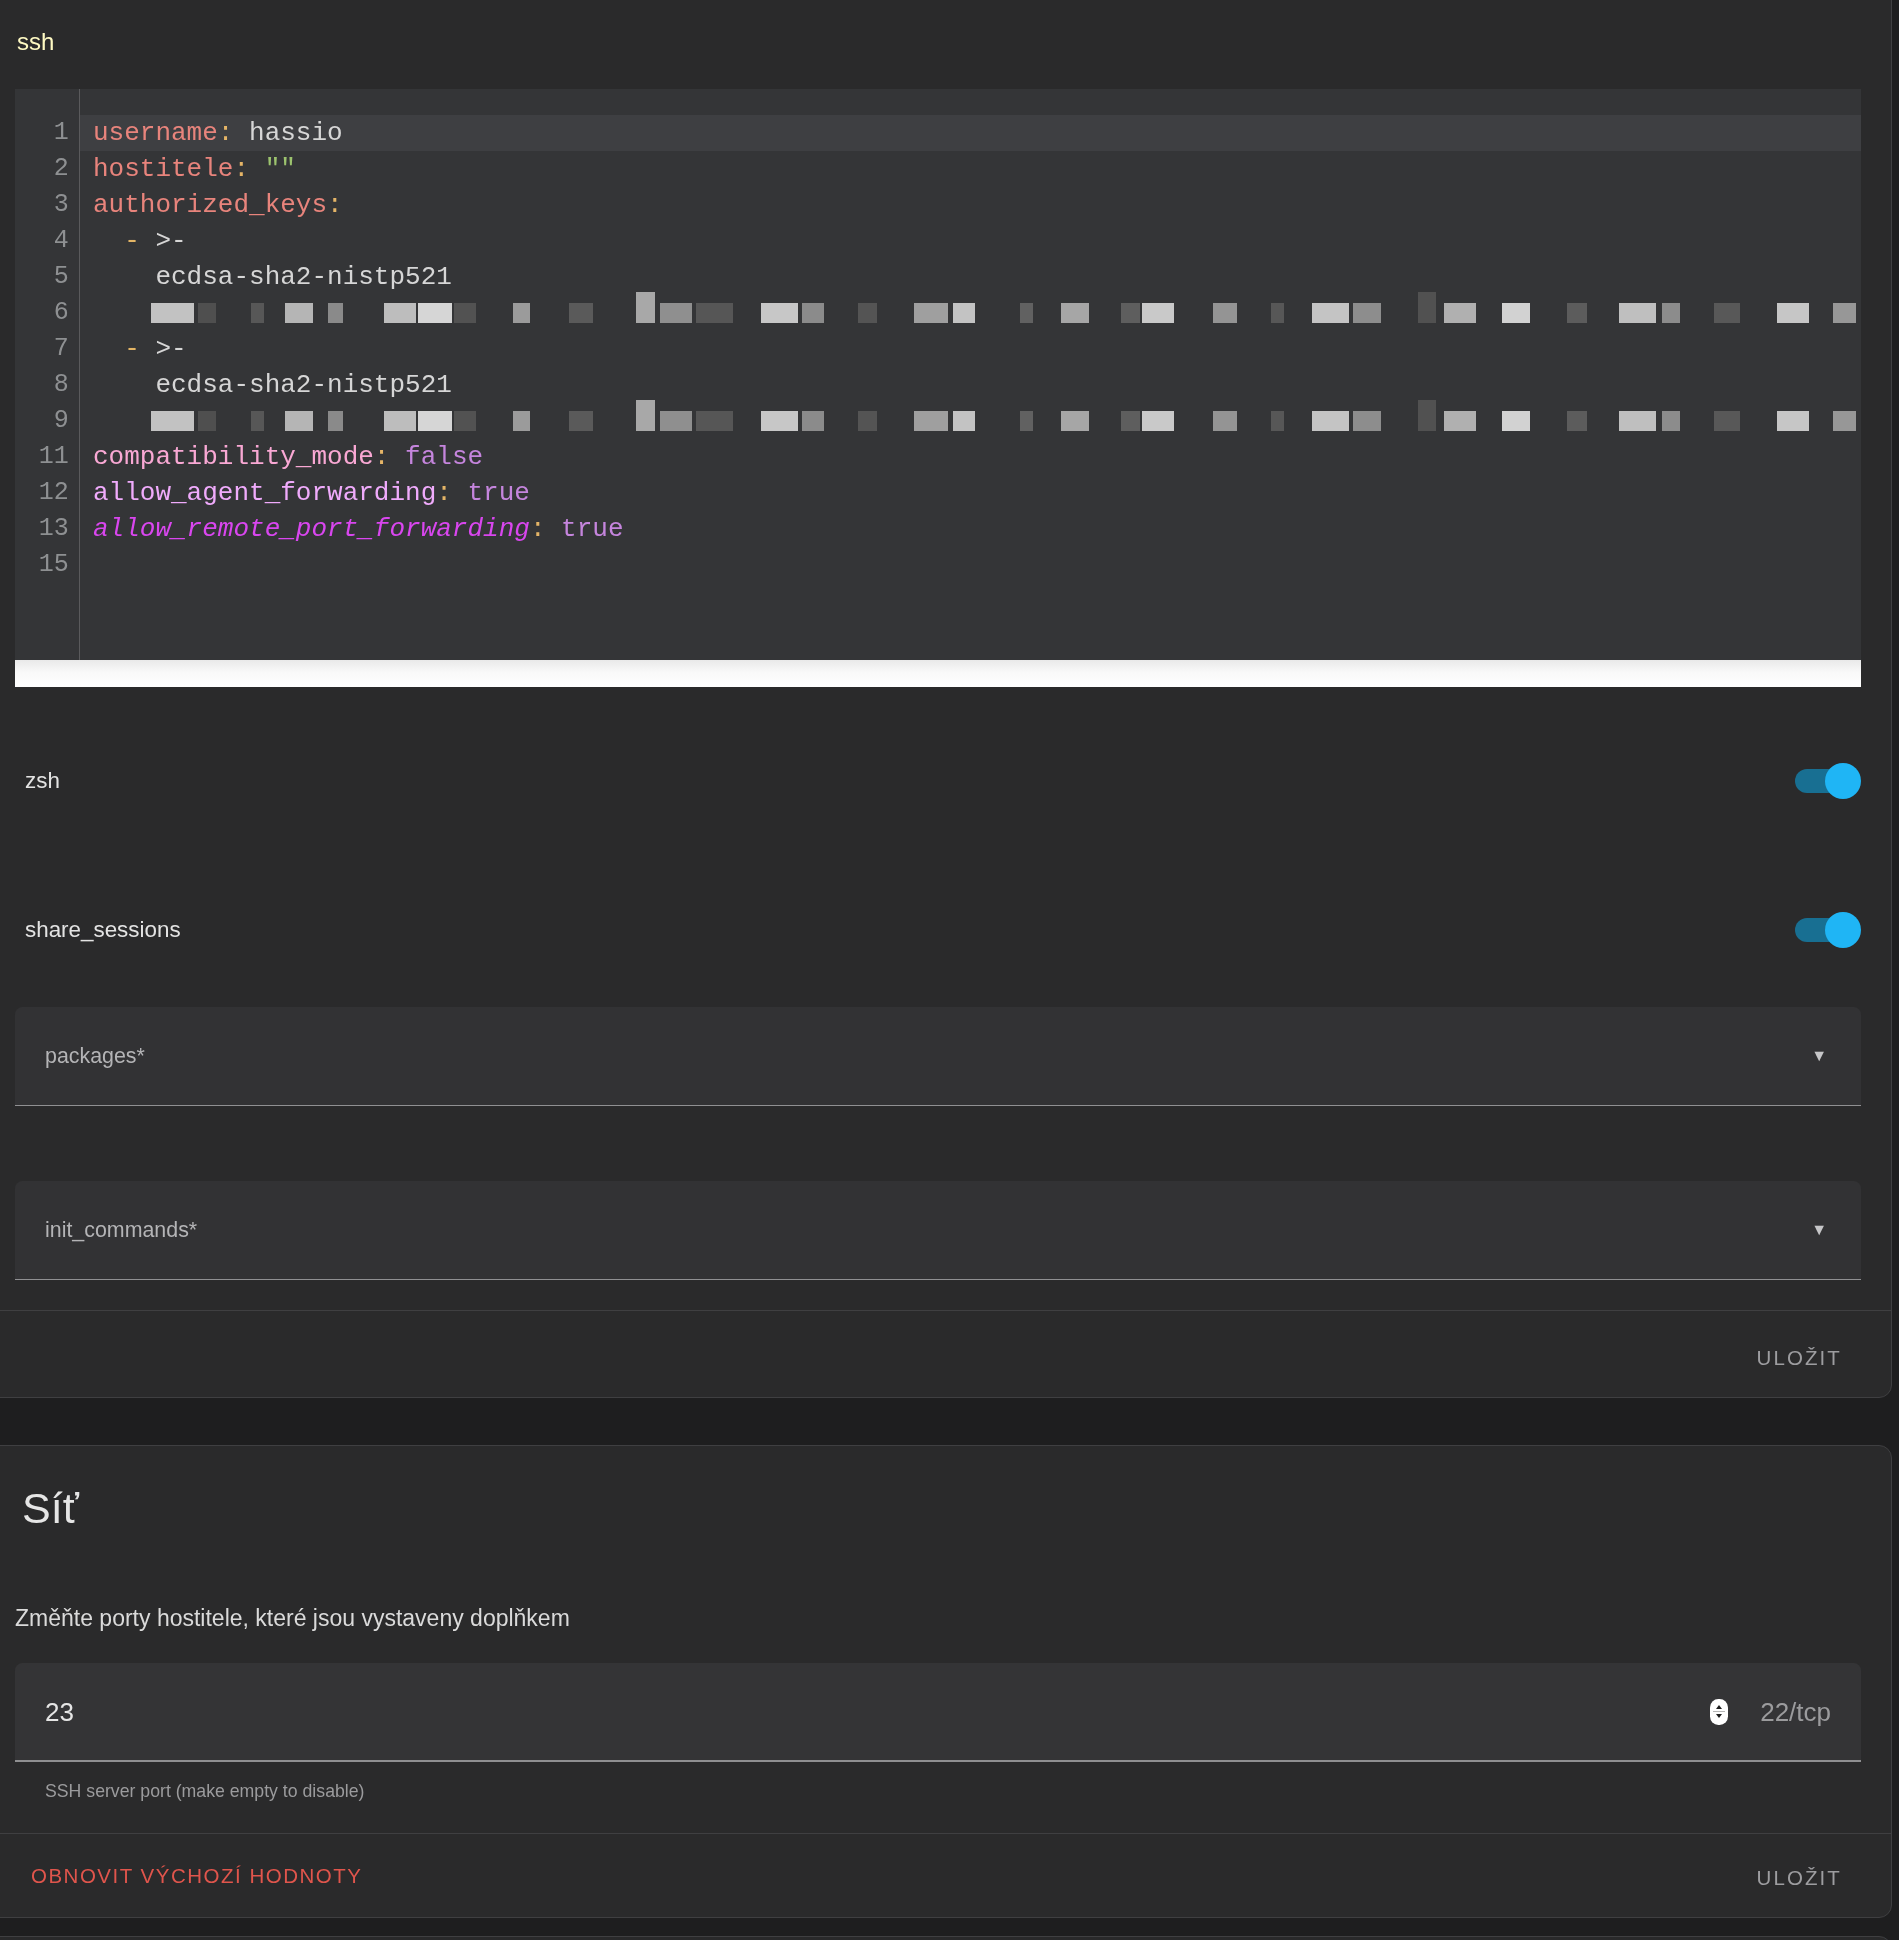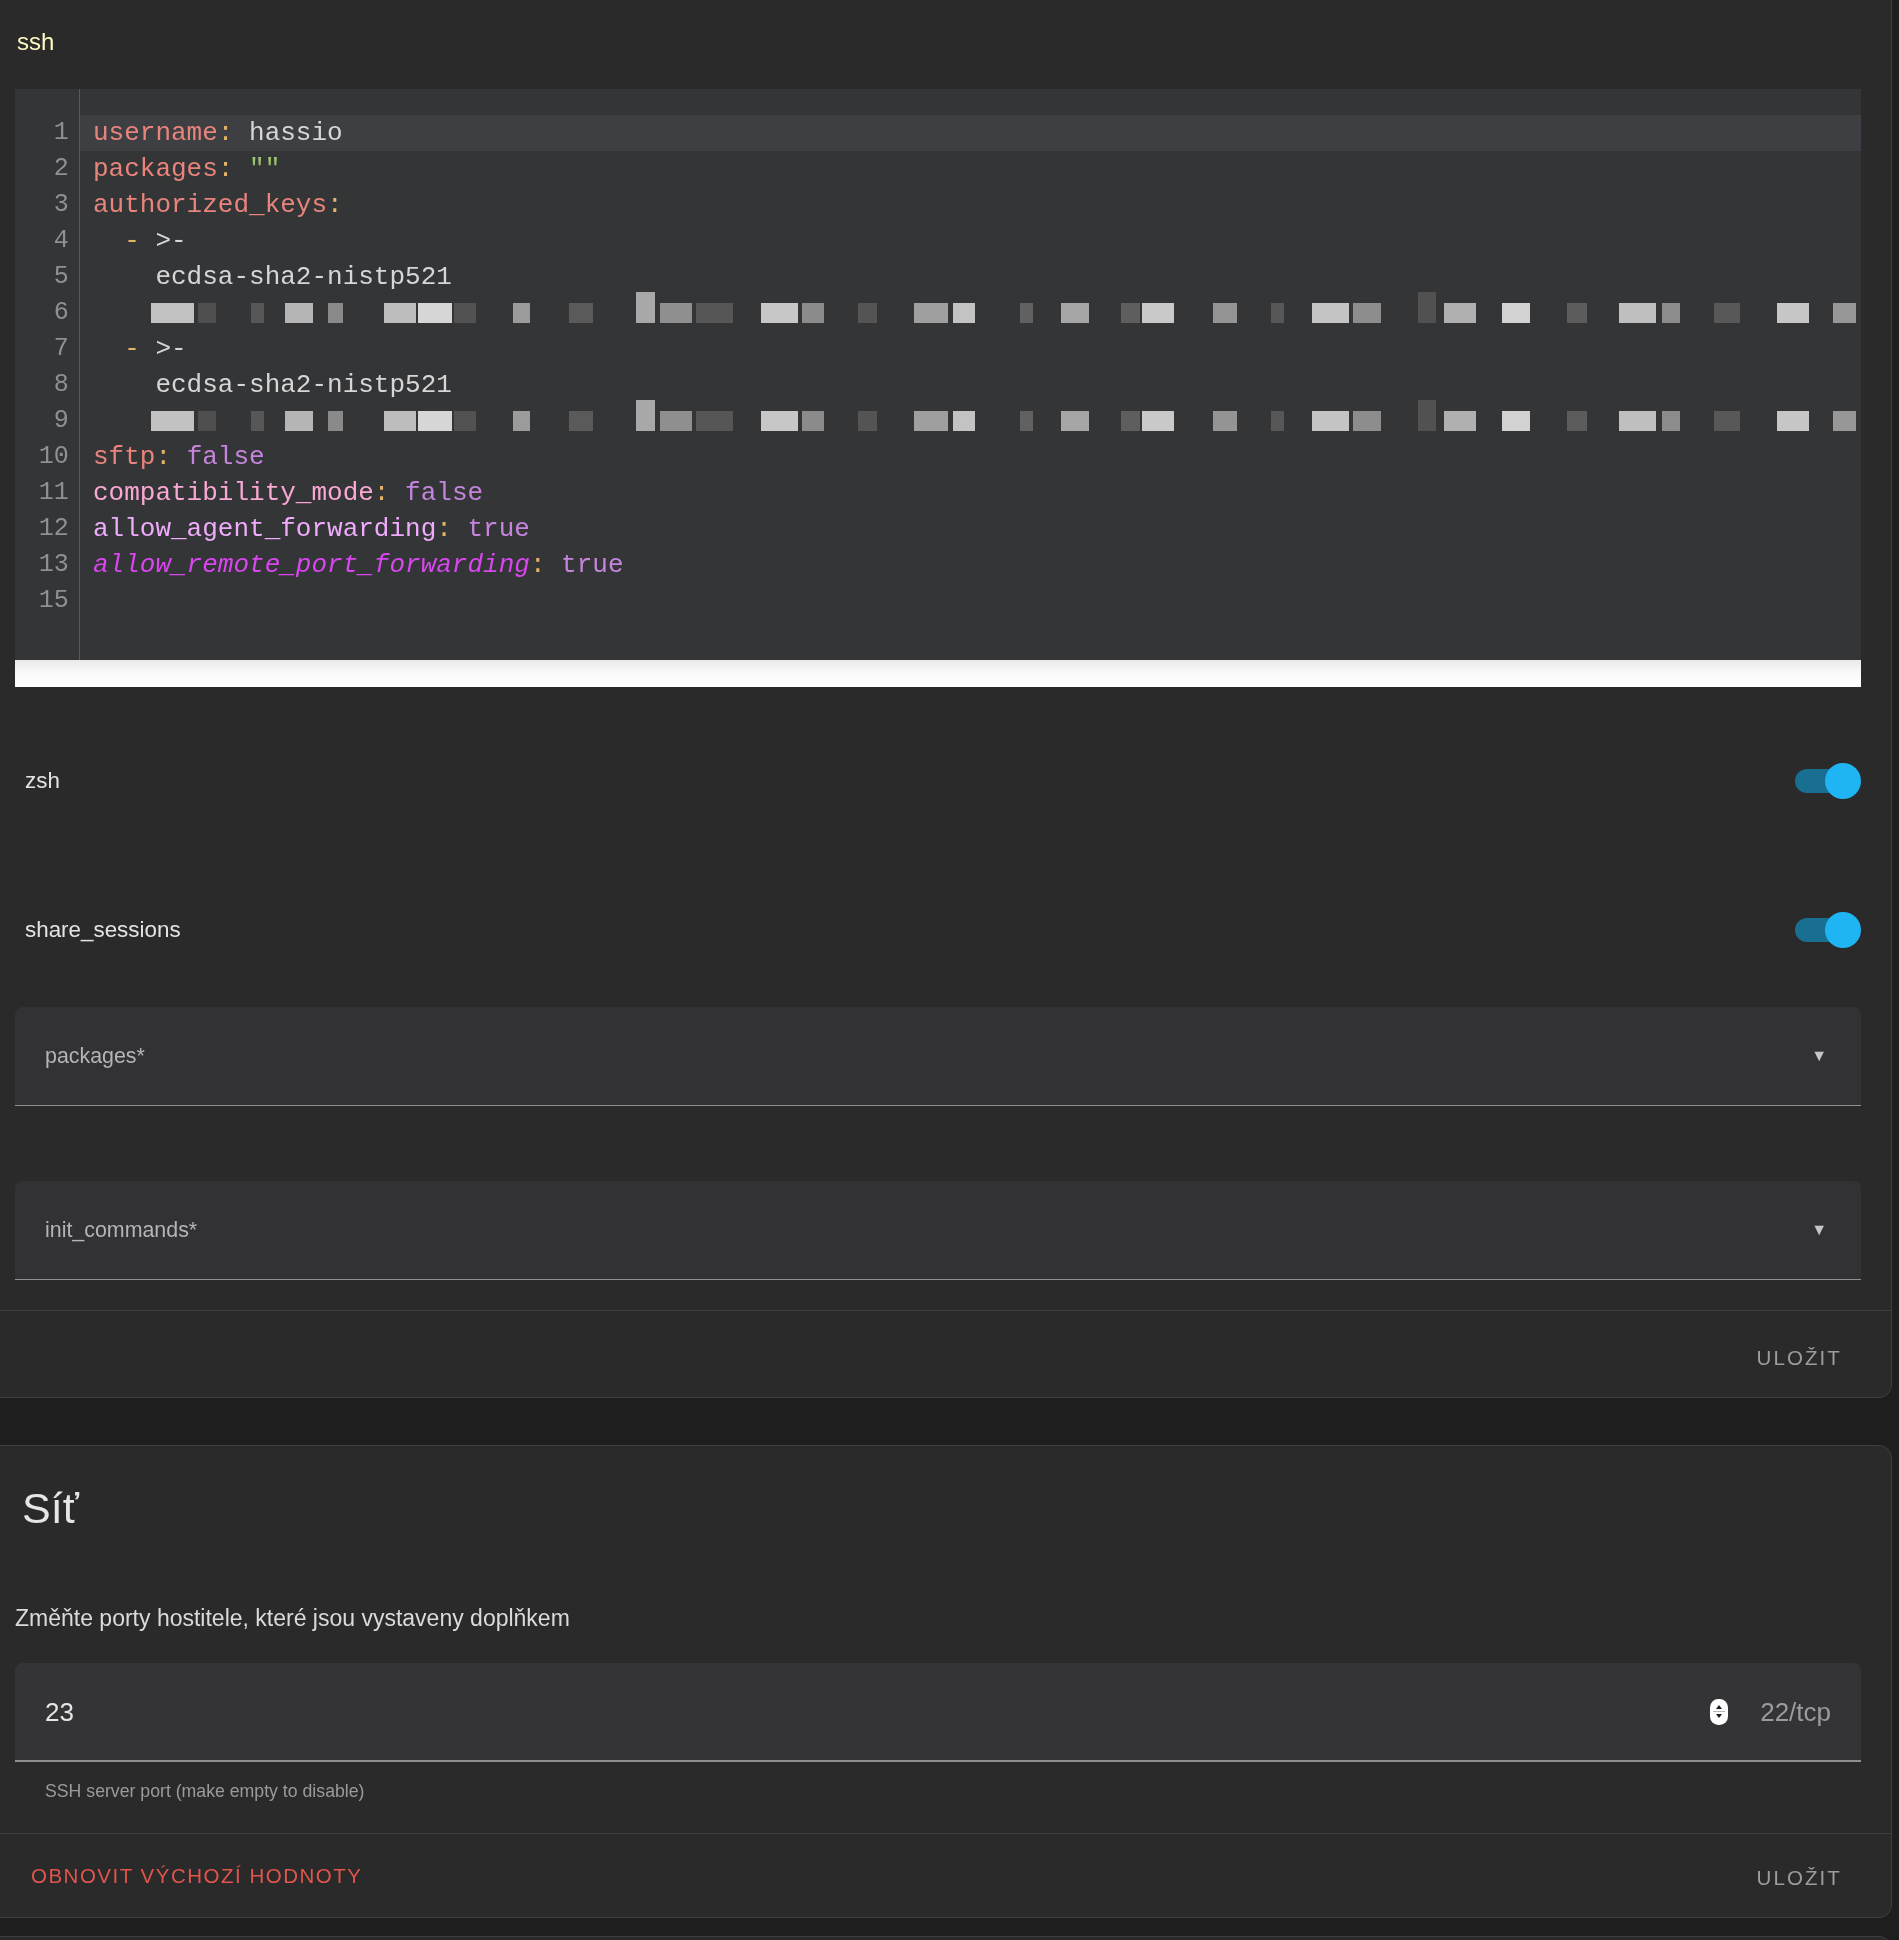--- a/index.html
+++ b/index.html
@@ -84,29 +84,28 @@
   <div class="card-bg" id="card2-bg"></div>
   <div class="card-bg" id="card3-bg"></div>
 
   <div class="plain-label" id="ssh-label">ssh</div>
 
   <div class="editor">
     <div class="code-area">
       <div class="gutter-sep"></div>
       <div>
           <div class="line active"><span class="ln">1</span><span class="line-body"><span style="color: rgb(232, 132, 124);">username</span><span style="color: rgb(229, 181, 103);">:</span><span style="color: rgb(214, 214, 214);"> hassio</span></span></div>
-          <div class="line"><span class="ln">2</span><span class="line-body"><span style="color: rgb(232, 132, 124);">packages</span><span style="color: rgb(229, 181, 103);">:</span><span style="color: rgb(156, 195, 110);"> ""</span></span></div>
+          <div class="line"><span class="ln">2</span><span class="line-body"><span style="color: rgb(232, 132, 124);">hostitele</span><span style="color: rgb(229, 181, 103);">:</span><span style="color: rgb(156, 195, 110);"> ""</span></span></div>
           <div class="line"><span class="ln">3</span><span class="line-body"><span style="color: rgb(232, 132, 124);">authorized_keys</span><span style="color: rgb(229, 181, 103);">:</span></span></div>
           <div class="line"><span class="ln">4</span><span class="line-body"><span>  </span><span style="color: rgb(227, 181, 101);">-</span><span style="color: rgb(214, 214, 214);"> &gt;-</span></span></div>
           <div class="line"><span class="ln">5</span><span class="line-body"><span style="color: rgb(214, 214, 214);">    ecdsa-sha2-nistp521</span></span></div>
           <div class="line"><span class="ln">6</span><span class="line-body"><span class="blur-row"><span class="blur-seg" style="width: 43px; margin-right: 3.7px; background: rgb(194, 194, 194);"></span><span class="blur-seg" style="width: 18.6px; margin-right: 35px; background: rgb(79, 79, 79);"></span><span class="blur-seg" style="width: 13px; margin-right: 20.5px; background: rgb(87, 87, 87);"></span><span class="blur-seg" style="width: 28px; margin-right: 15px; background: rgb(181, 181, 181);"></span><span class="blur-seg" style="width: 15px; margin-right: 41px; background: rgb(138, 138, 138);"></span><span class="blur-seg" style="width: 32px; margin-right: 1.9px; background: rgb(189, 189, 189);"></span><span class="blur-seg" style="width: 34px; margin-right: 1.9px; background: rgb(214, 214, 214);"></span><span class="blur-seg" style="width: 22.4px; margin-right: 37px; background: rgb(82, 82, 82);"></span><span class="blur-seg" style="width: 17px; margin-right: 39px; background: rgb(155, 155, 155);"></span><span class="blur-seg" style="width: 24px; margin-right: 43px; background: rgb(90, 90, 90);"></span><span class="blur-seg tall" style="width: 18.6px; margin-right: 5.6px; background: rgb(168, 168, 168);"></span><span class="blur-seg" style="width: 32px; margin-right: 3.7px; background: rgb(143, 143, 143);"></span><span class="blur-seg" style="width: 37px; margin-right: 28px; background: rgb(86, 86, 86);"></span><span class="blur-seg" style="width: 37px; margin-right: 3.7px; background: rgb(199, 199, 199);"></span><span class="blur-seg" style="width: 22.4px; margin-right: 34px; background: rgb(139, 139, 139);"></span><span class="blur-seg" style="width: 18.6px; margin-right: 37px; background: rgb(84, 84, 84);"></span><span class="blur-seg" style="width: 34px; margin-right: 5.6px; background: rgb(159, 159, 159);"></span><span class="blur-seg" style="width: 22.4px; margin-right: 45px; background: rgb(195, 195, 195);"></span><span class="blur-seg" style="width: 13px; margin-right: 28px; background: rgb(97, 97, 97);"></span><span class="blur-seg" style="width: 28px; margin-right: 32px; background: rgb(166, 166, 166);"></span><span class="blur-seg" style="width: 18.6px; margin-right: 1.9px; background: rgb(94, 94, 94);"></span><span class="blur-seg" style="width: 32px; margin-right: 39px; background: rgb(201, 201, 201);"></span><span class="blur-seg" style="width: 24px; margin-right: 34px; background: rgb(148, 148, 148);"></span><span class="blur-seg" style="width: 13px; margin-right: 28px; background: rgb(87, 87, 87);"></span><span class="blur-seg" style="width: 37px; margin-right: 3.7px; background: rgb(196, 196, 196);"></span><span class="blur-seg" style="width: 28px; margin-right: 37px; background: rgb(141, 141, 141);"></span><span class="blur-seg tall" style="width: 18.6px; margin-right: 7.5px; background: rgb(81, 81, 81);"></span><span class="blur-seg" style="width: 32px; margin-right: 26px; background: rgb(176, 176, 176);"></span><span class="blur-seg" style="width: 28px; margin-right: 37px; background: rgb(210, 210, 210);"></span><span class="blur-seg" style="width: 20.5px; margin-right: 32px; background: rgb(92, 92, 92);"></span><span class="blur-seg" style="width: 37px; margin-right: 5.6px; background: rgb(191, 191, 191);"></span><span class="blur-seg" style="width: 18.6px; margin-right: 34px; background: rgb(140, 140, 140);"></span><span class="blur-seg" style="width: 26px; margin-right: 37px; background: rgb(88, 88, 88);"></span><span class="blur-seg" style="width: 32px; margin-right: 24px; background: rgb(198, 198, 198);"></span><span class="blur-seg" style="width: 22.4px; margin-right: 13px; background: rgb(151, 151, 151);"></span></span></span></div>
           <div class="line"><span class="ln">7</span><span class="line-body"><span>  </span><span style="color: rgb(227, 181, 101);">-</span><span style="color: rgb(214, 214, 214);"> &gt;-</span></span></div>
           <div class="line"><span class="ln">8</span><span class="line-body"><span style="color: rgb(214, 214, 214);">    ecdsa-sha2-nistp521</span></span></div>
           <div class="line"><span class="ln">9</span><span class="line-body"><span class="blur-row"><span class="blur-seg" style="width: 43px; margin-right: 3.7px; background: rgb(194, 194, 194);"></span><span class="blur-seg" style="width: 18.6px; margin-right: 35px; background: rgb(79, 79, 79);"></span><span class="blur-seg" style="width: 13px; margin-right: 20.5px; background: rgb(87, 87, 87);"></span><span class="blur-seg" style="width: 28px; margin-right: 15px; background: rgb(181, 181, 181);"></span><span class="blur-seg" style="width: 15px; margin-right: 41px; background: rgb(138, 138, 138);"></span><span class="blur-seg" style="width: 32px; margin-right: 1.9px; background: rgb(189, 189, 189);"></span><span class="blur-seg" style="width: 34px; margin-right: 1.9px; background: rgb(214, 214, 214);"></span><span class="blur-seg" style="width: 22.4px; margin-right: 37px; background: rgb(82, 82, 82);"></span><span class="blur-seg" style="width: 17px; margin-right: 39px; background: rgb(155, 155, 155);"></span><span class="blur-seg" style="width: 24px; margin-right: 43px; background: rgb(90, 90, 90);"></span><span class="blur-seg tall" style="width: 18.6px; margin-right: 5.6px; background: rgb(168, 168, 168);"></span><span class="blur-seg" style="width: 32px; margin-right: 3.7px; background: rgb(143, 143, 143);"></span><span class="blur-seg" style="width: 37px; margin-right: 28px; background: rgb(86, 86, 86);"></span><span class="blur-seg" style="width: 37px; margin-right: 3.7px; background: rgb(199, 199, 199);"></span><span class="blur-seg" style="width: 22.4px; margin-right: 34px; background: rgb(139, 139, 139);"></span><span class="blur-seg" style="width: 18.6px; margin-right: 37px; background: rgb(84, 84, 84);"></span><span class="blur-seg" style="width: 34px; margin-right: 5.6px; background: rgb(159, 159, 159);"></span><span class="blur-seg" style="width: 22.4px; margin-right: 45px; background: rgb(195, 195, 195);"></span><span class="blur-seg" style="width: 13px; margin-right: 28px; background: rgb(97, 97, 97);"></span><span class="blur-seg" style="width: 28px; margin-right: 32px; background: rgb(166, 166, 166);"></span><span class="blur-seg" style="width: 18.6px; margin-right: 1.9px; background: rgb(94, 94, 94);"></span><span class="blur-seg" style="width: 32px; margin-right: 39px; background: rgb(201, 201, 201);"></span><span class="blur-seg" style="width: 24px; margin-right: 34px; background: rgb(148, 148, 148);"></span><span class="blur-seg" style="width: 13px; margin-right: 28px; background: rgb(87, 87, 87);"></span><span class="blur-seg" style="width: 37px; margin-right: 3.7px; background: rgb(196, 196, 196);"></span><span class="blur-seg" style="width: 28px; margin-right: 37px; background: rgb(141, 141, 141);"></span><span class="blur-seg tall" style="width: 18.6px; margin-right: 7.5px; background: rgb(81, 81, 81);"></span><span class="blur-seg" style="width: 32px; margin-right: 26px; background: rgb(176, 176, 176);"></span><span class="blur-seg" style="width: 28px; margin-right: 37px; background: rgb(210, 210, 210);"></span><span class="blur-seg" style="width: 20.5px; margin-right: 32px; background: rgb(92, 92, 92);"></span><span class="blur-seg" style="width: 37px; margin-right: 5.6px; background: rgb(191, 191, 191);"></span><span class="blur-seg" style="width: 18.6px; margin-right: 34px; background: rgb(140, 140, 140);"></span><span class="blur-seg" style="width: 26px; margin-right: 37px; background: rgb(88, 88, 88);"></span><span class="blur-seg" style="width: 32px; margin-right: 24px; background: rgb(198, 198, 198);"></span><span class="blur-seg" style="width: 22.4px; margin-right: 13px; background: rgb(151, 151, 151);"></span></span></span></div>
-          <div class="line"><span class="ln">10</span><span class="line-body"><span style="color: rgb(232, 132, 124);">sftp</span><span style="color: rgb(229, 181, 103);">:</span><span style="color: rgb(197, 133, 221);"> false</span></span></div>
           <div class="line"><span class="ln">11</span><span class="line-body"><span style="color: #f9a8d4;">compatibility_mode</span><span style="color: rgb(229, 181, 103);">:</span><span style="color: rgb(197, 133, 221);"> false</span></span></div>
           <div class="line"><span class="ln">12</span><span class="line-body"><span style="color: #f0abfc;">allow_agent_forwarding</span><span style="color: rgb(229, 181, 103);">:</span><span style="color: rgb(197, 133, 221);"> true</span></span></div>
           <div class="line"><span class="ln">13</span><span class="line-body"><span style="color: #d946ef; font-style: italic;">allow_remote_port_forwarding</span><span style="color: rgb(229, 181, 103);">:</span><span style="color: rgb(197, 133, 221);"> true</span></span></div>
           <div class="line"><span class="ln">15</span><span class="line-body"></span></div>
         </div>
     </div>
     <div class="editor-hbar"></div>
   </div>
 
   <div class="toggle-label" id="zsh-label">zsh</div>

